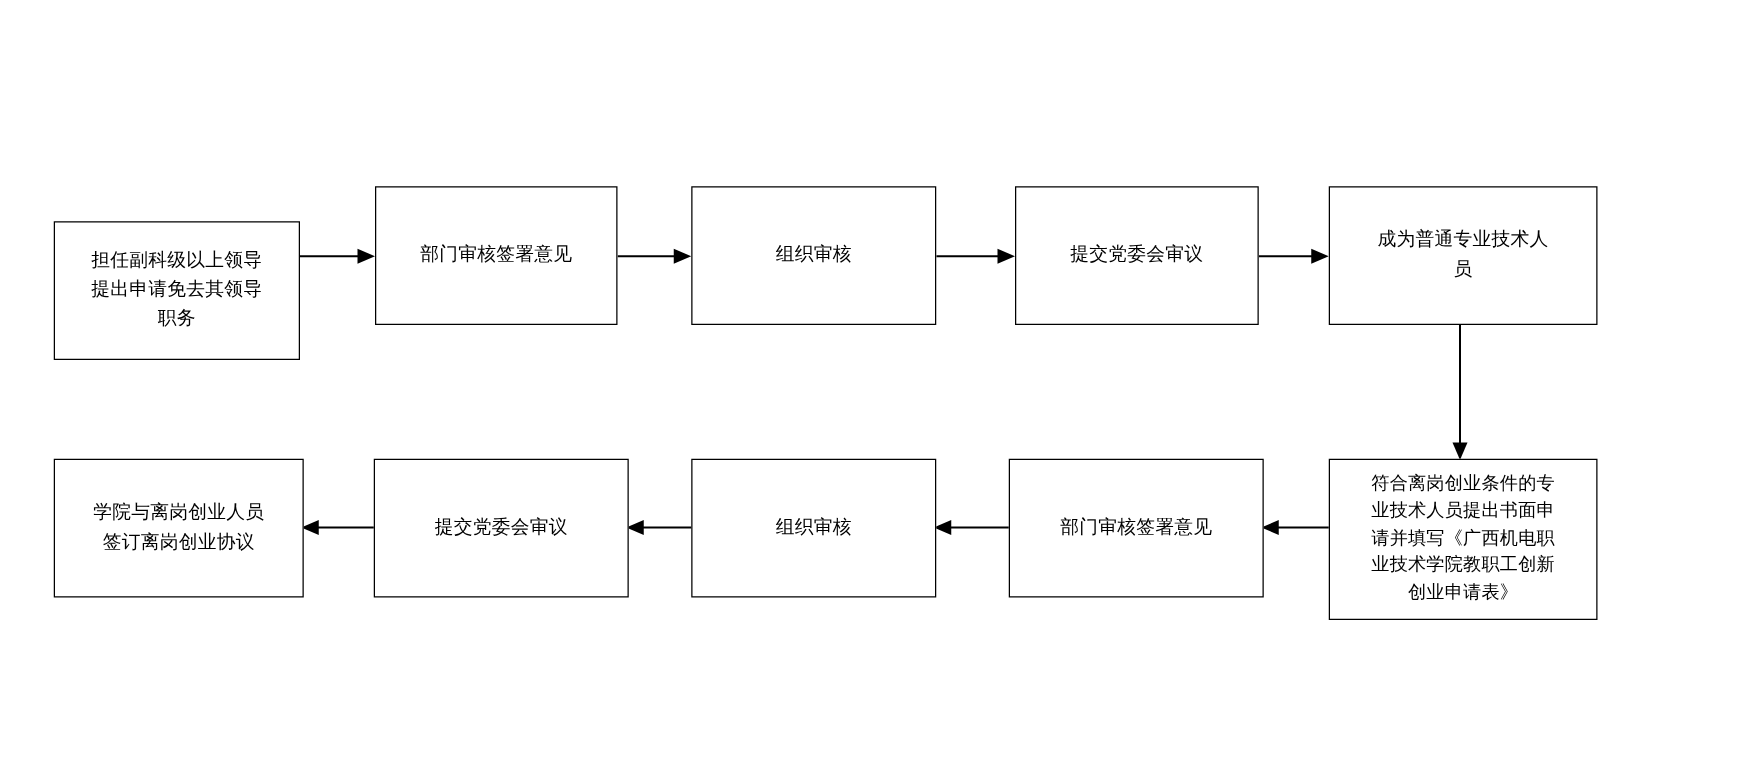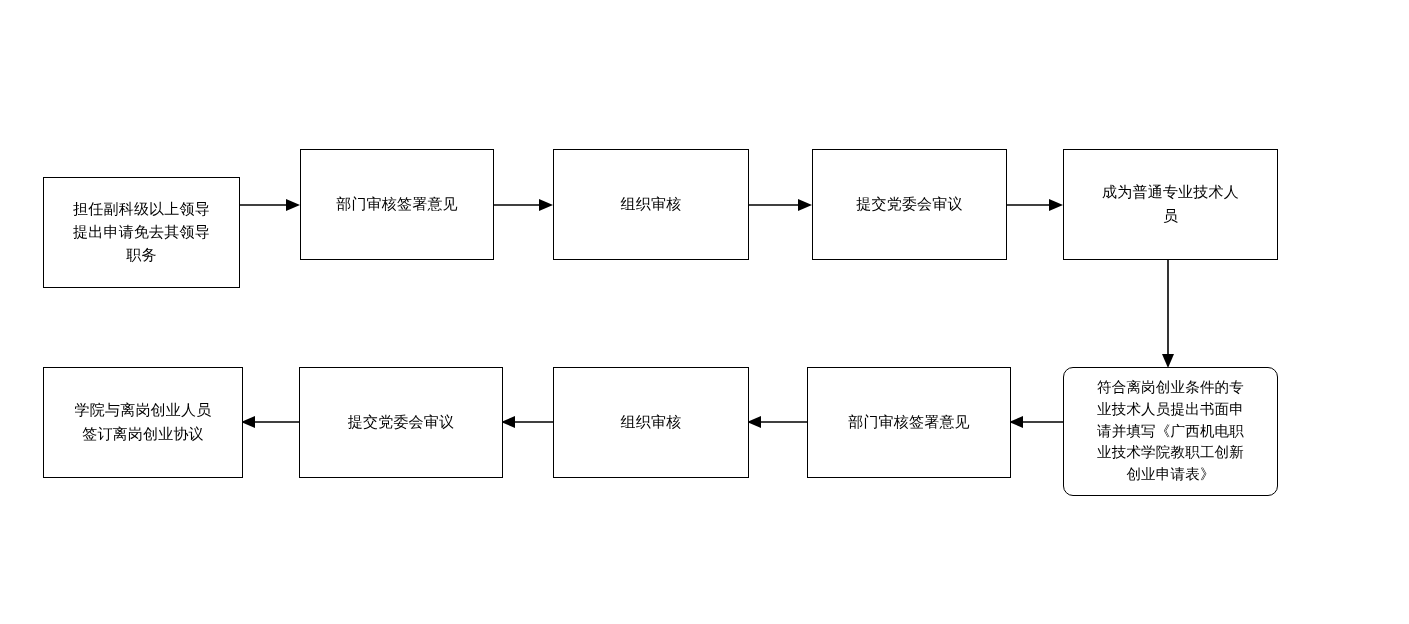--- a/index.html
+++ b/index.html
@@ -31,21 +31,20 @@
     line-height: 1.55;
     letter-spacing: 0.2px;
     padding: 2px 4px;
     white-space: pre-line;
     z-index: 2;
   }
   .node.dense {
     font-size: 14.5px;
     line-height: 1.5;
     padding: 2px 2px;
-    border-radius: 10px;
   }
   .connector {
     position: absolute;
     z-index: 1;
   }
   .connector svg {
     display: block;
     overflow: visible;
   }
 </style>

